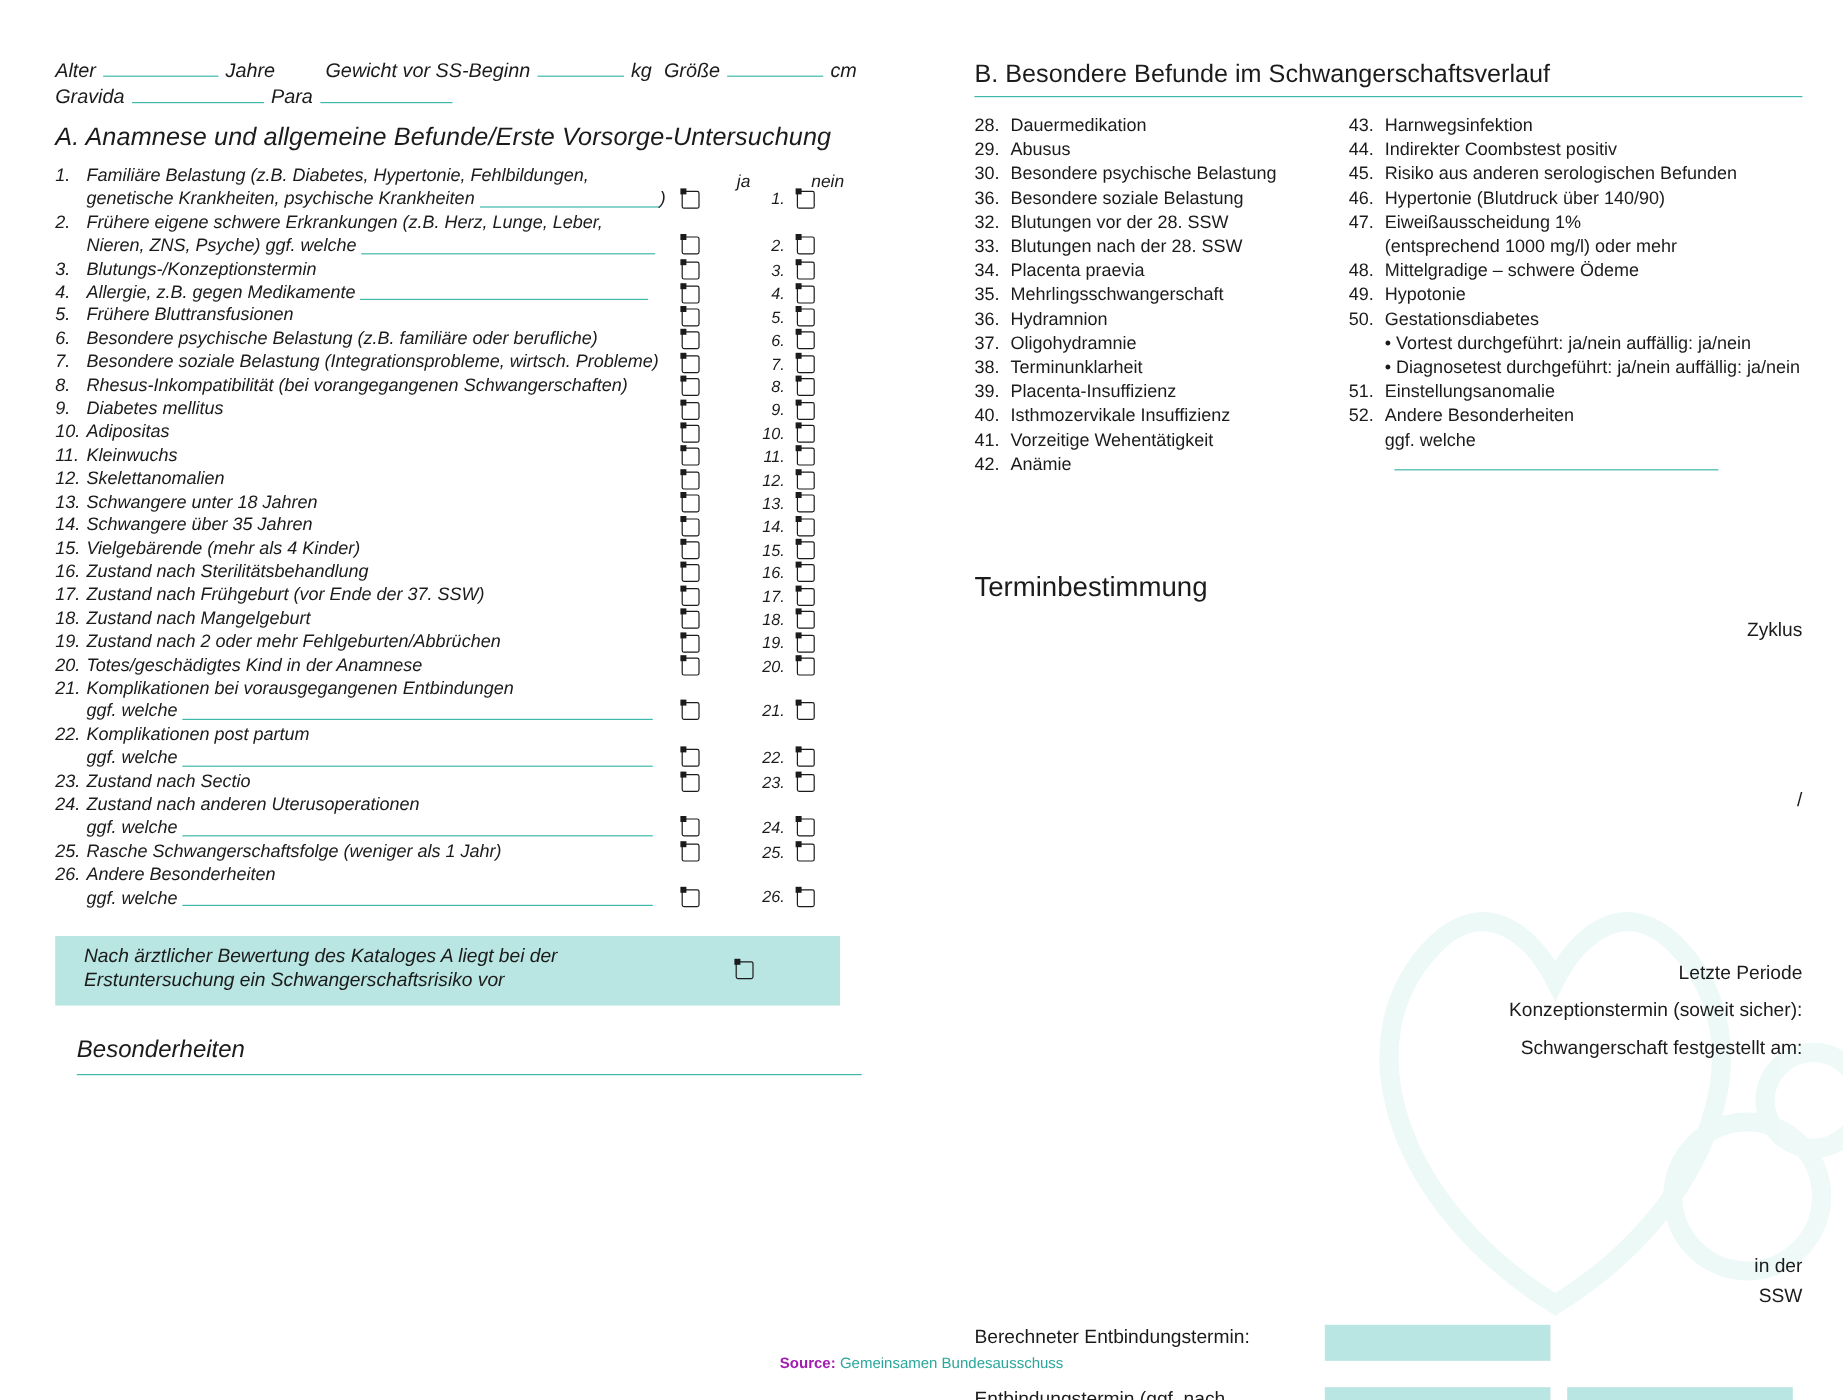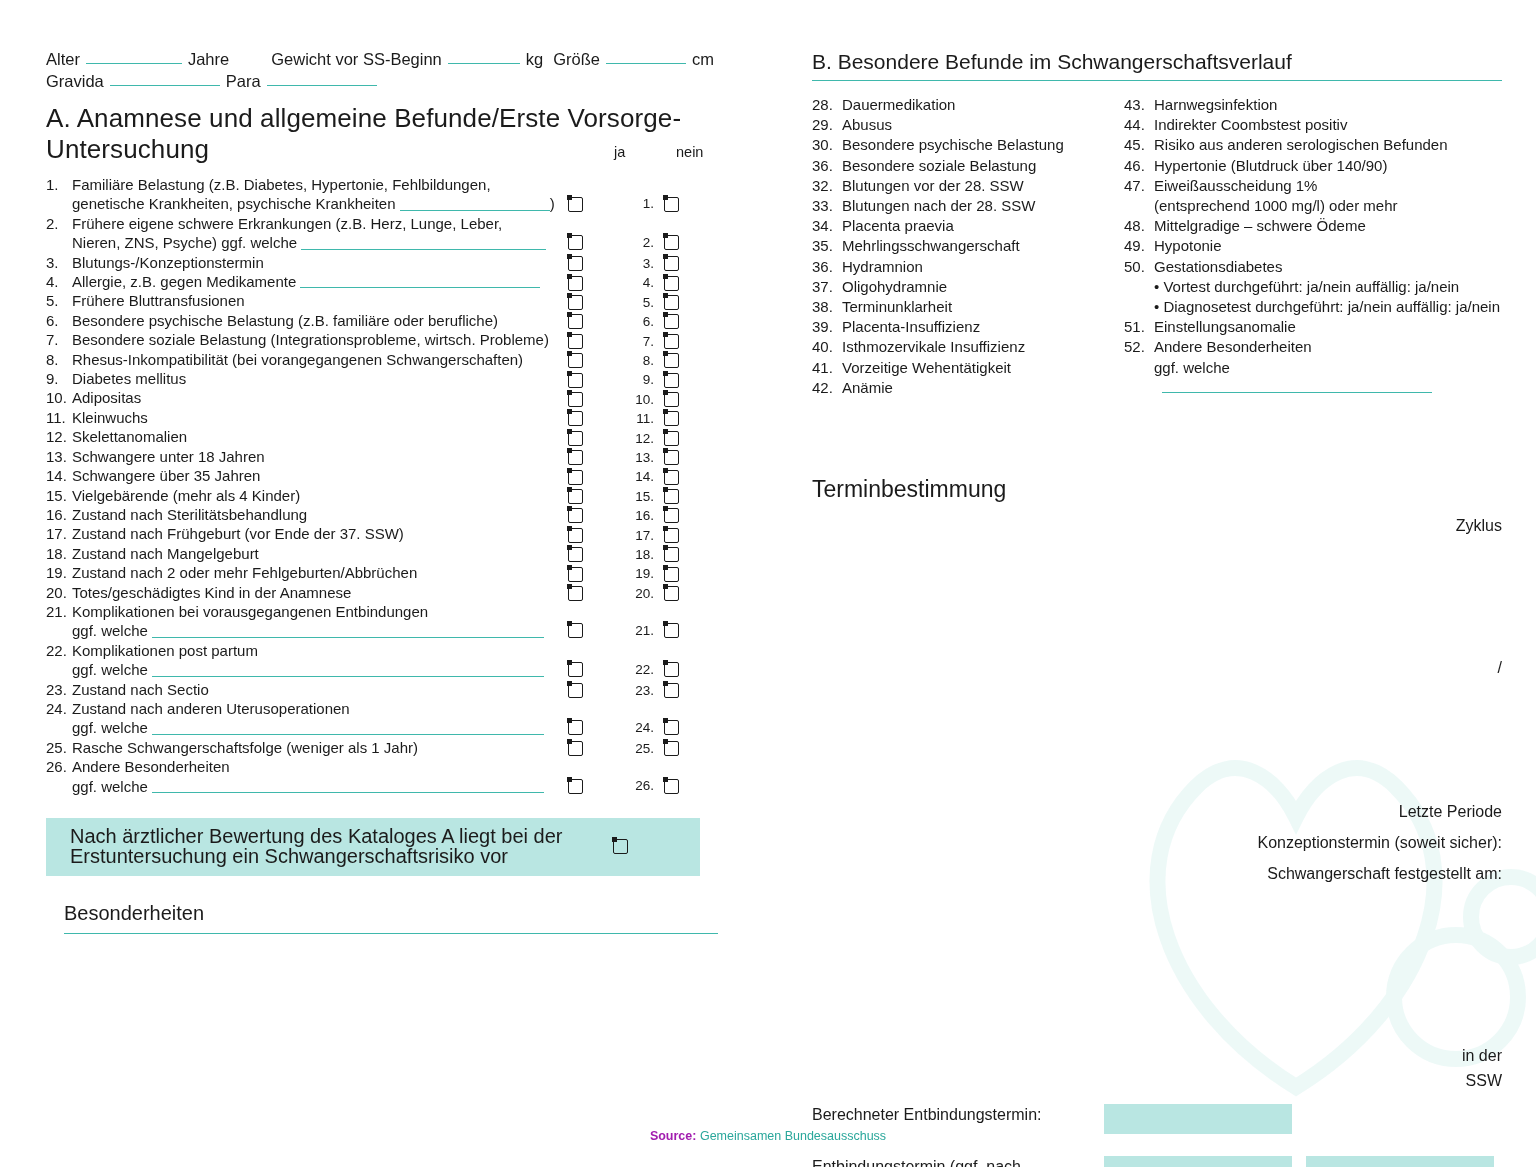--- a/index.html
+++ b/index.html
@@ -27,20 +27,21 @@
     width: 520px;
     height: 460px;
     pointer-events: none;
     opacity: 0.35;
   }
   .col-left {
     position: absolute;
     left: 46px;
     top: 50px;
     width: 690px;
+    font-style: italic;
   }
   .col-right {
     position: absolute;
     left: 812px;
     top: 50px;
     width: 690px;
   }
   .rule {
     border-bottom: 1.5px solid #3fb8ac;
     flex: 1 1 auto;
@@ -50,21 +51,21 @@
     margin-bottom: 5px;
   }
   .topline {
     display: flex;
     align-items: flex-end;
     font-size: 16.5px;
     margin-bottom: 3px;
   }
   .topline .lbl { white-space: nowrap; }
   .section-title {
-    font-size: 26px;
+    font-size: 21px;
     margin: 12px 0 10px 0;
     font-weight: 400;
     letter-spacing: 0.1px;
   }
 
   .list-head {
     display: flex;
     font-size: 14.5px;
     position: absolute;
     left: 568px;
@@ -121,21 +122,21 @@
   .chk-ja { position: absolute; left: 0px; }
   .chk-num { position: absolute; left: 52px; width: 34px; text-align: right; }
   .chk-nein { position: absolute; left: 96px; }
 
   .banner {
     margin-top: 22px;
     background: #b9e6e2;
     padding: 8px 12px 10px 24px;
     display: flex;
     align-items: center;
-    font-size: 20px;
+    font-size: 16px;
     width: 654px;
     box-sizing: border-box;
   }
   .banner .btxt { flex: 1 1 auto; line-height: 20px; }
   .banner .chk { margin-right: 60px; }
 
   .besond {
     margin-top: 26px;
     font-size: 20px;
     padding-left: 18px;

